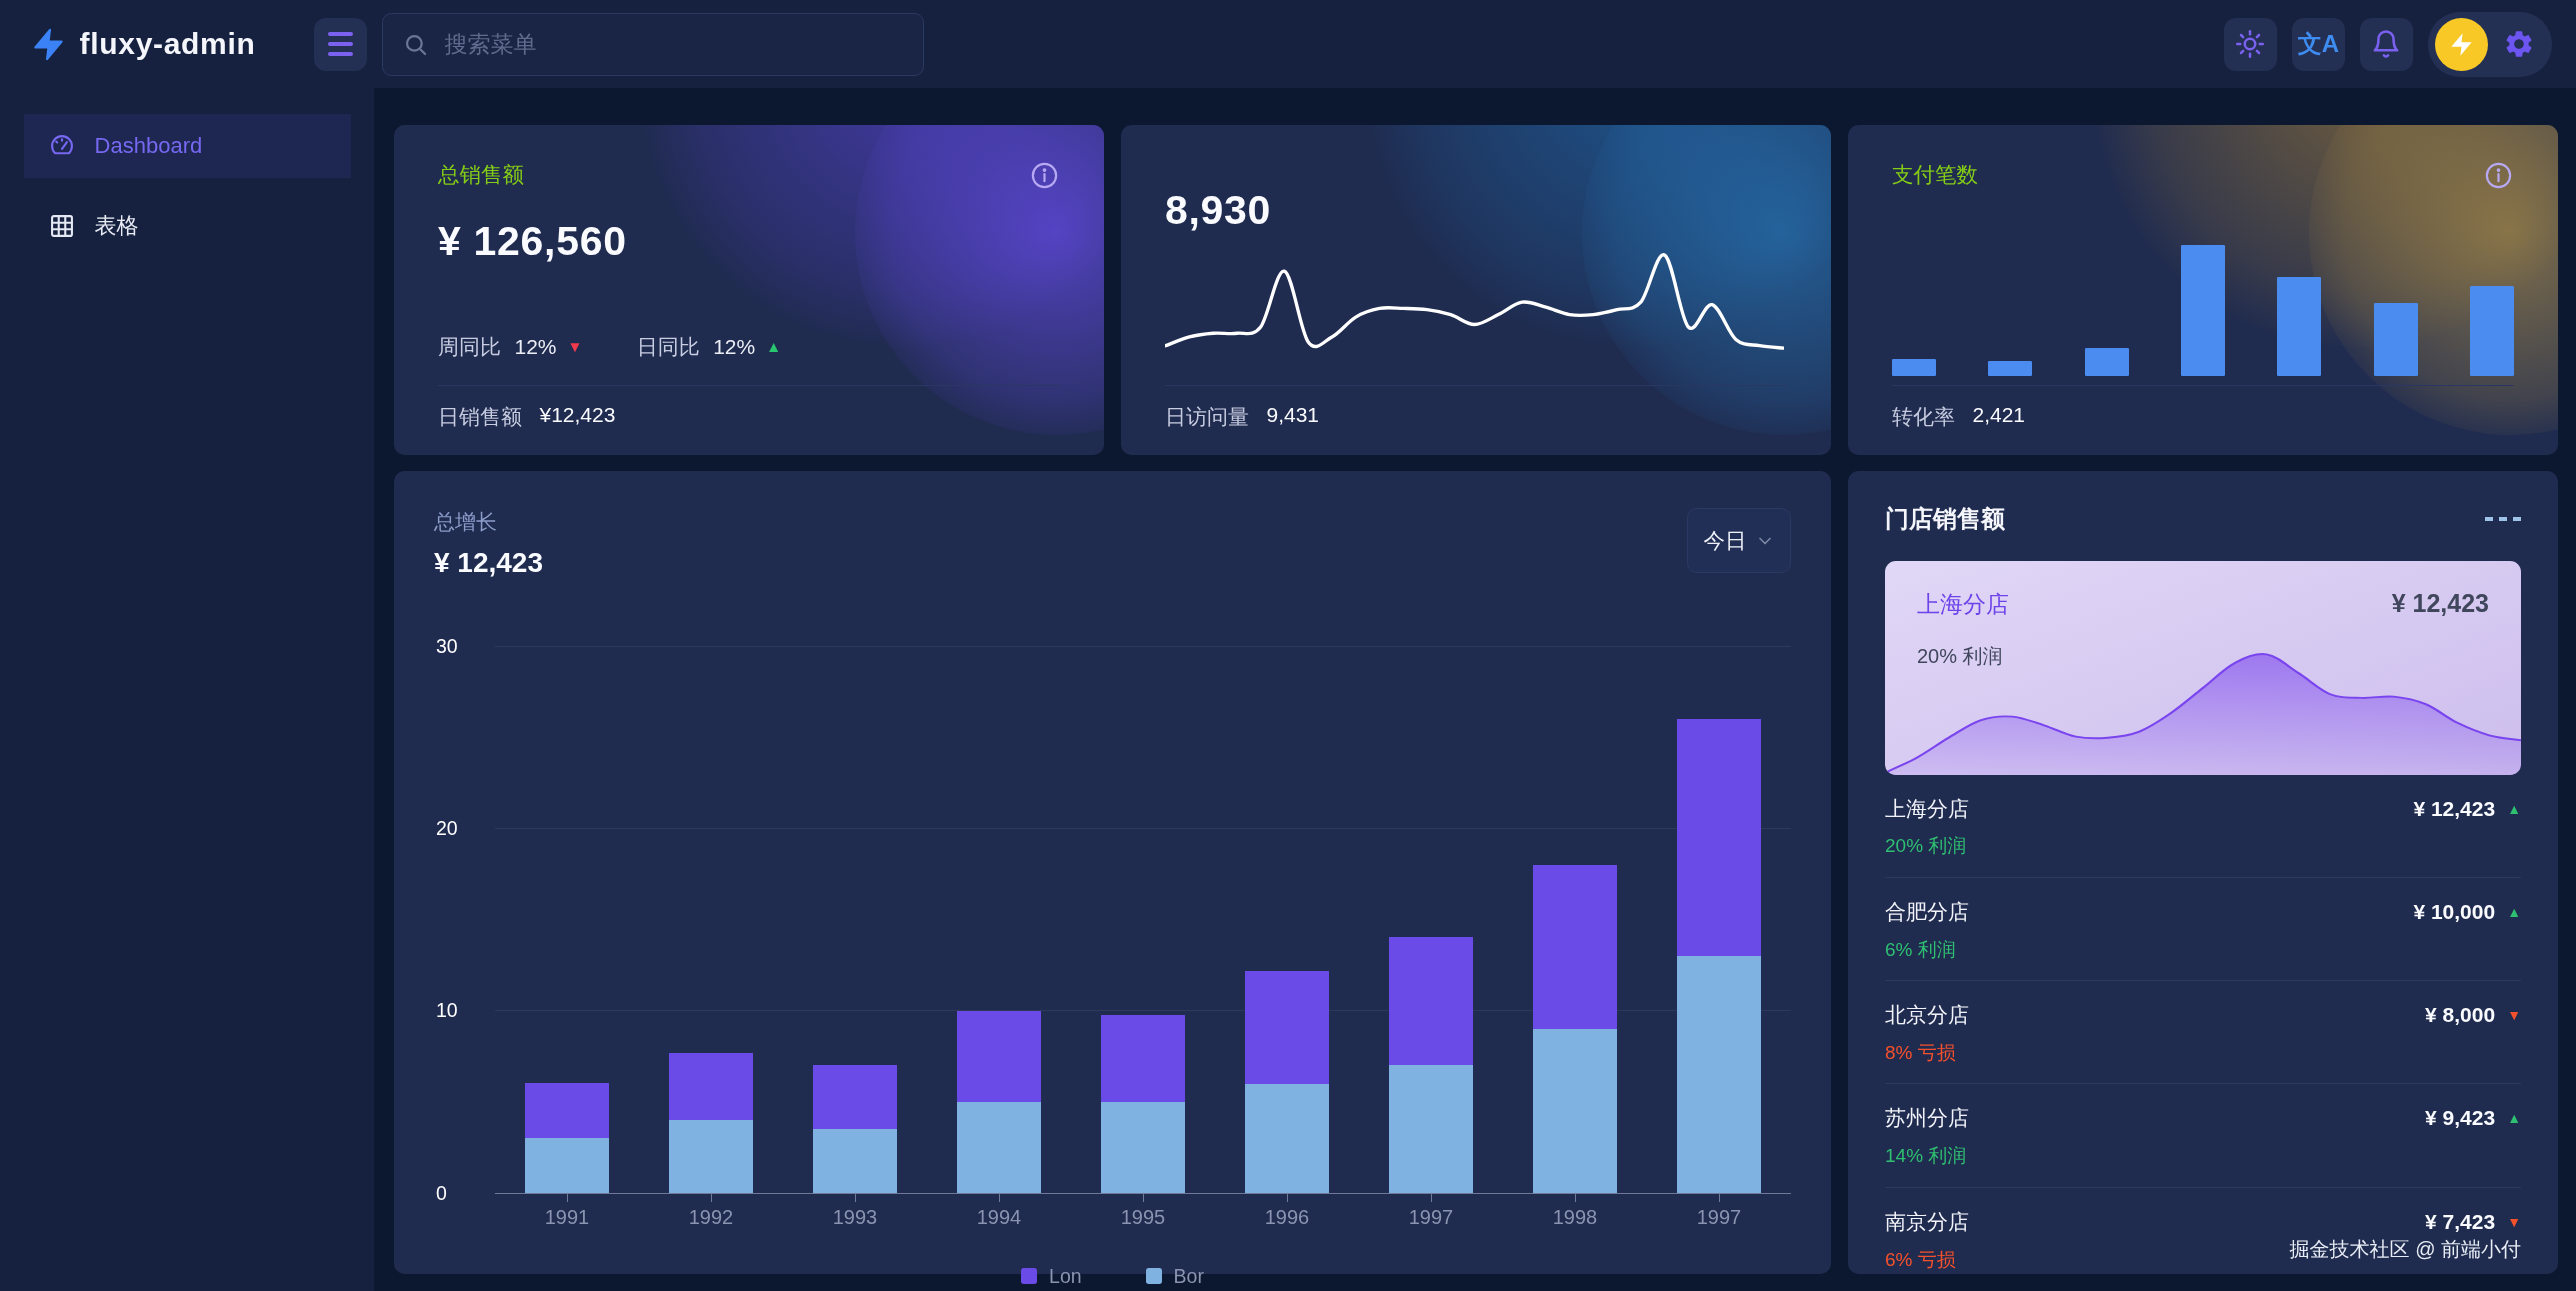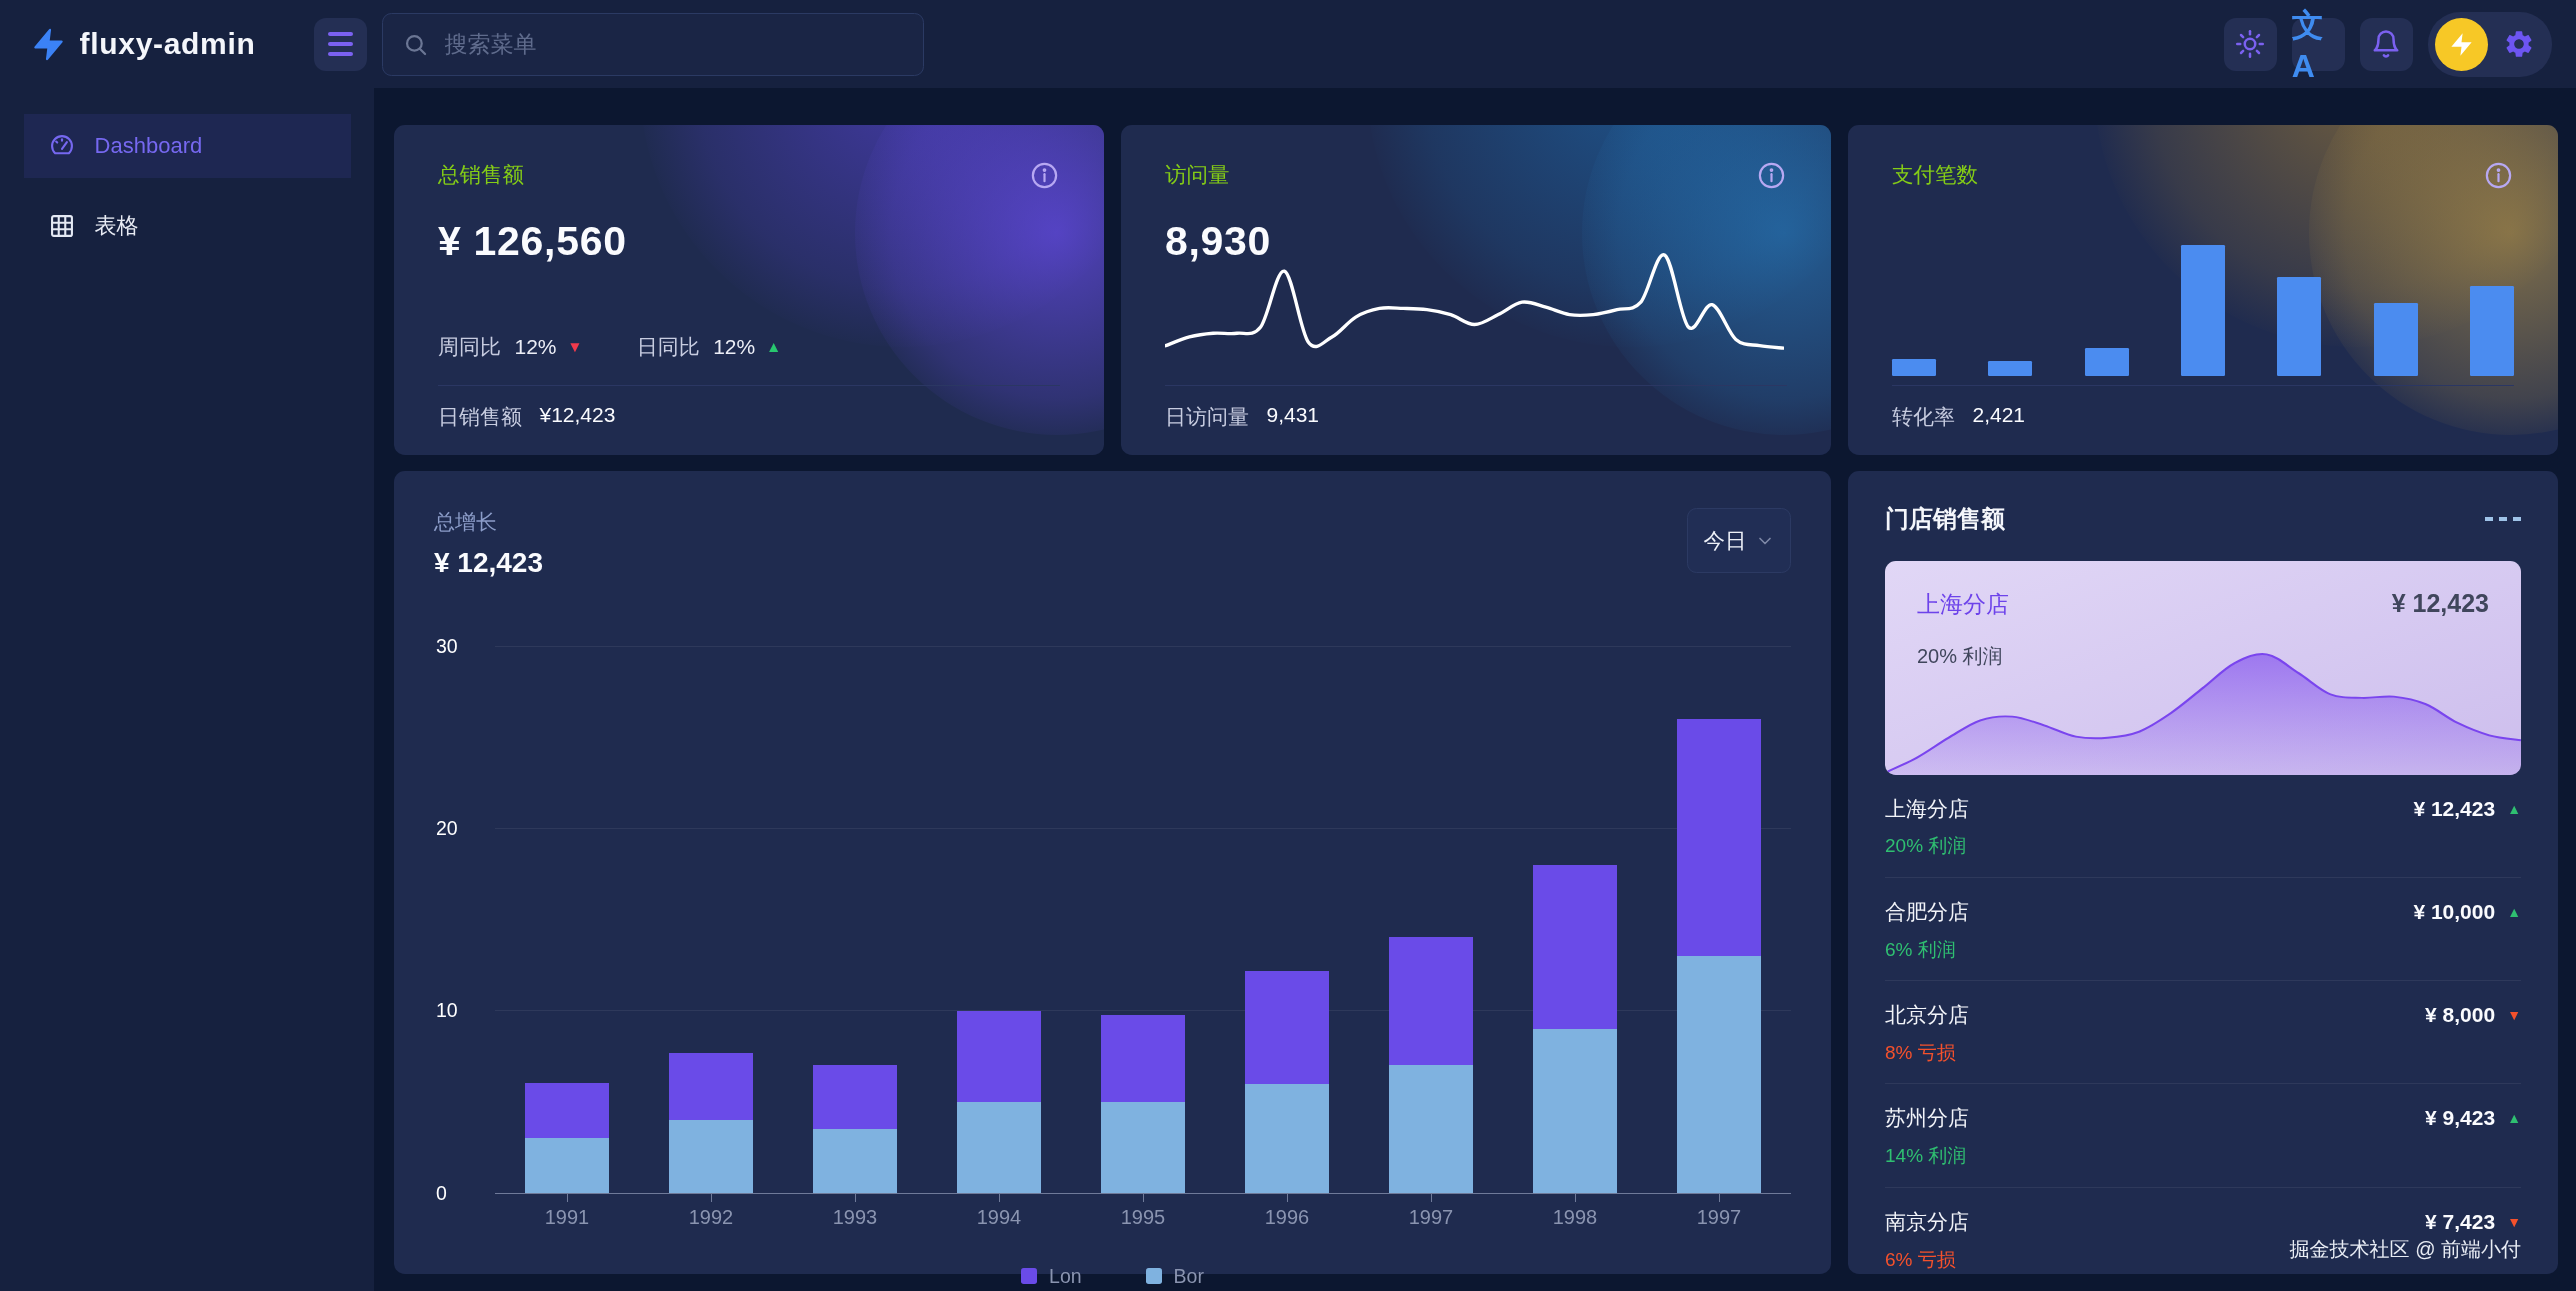--- a/index.html
+++ b/index.html
@@ -13,21 +13,21 @@
   .brand-name{font-size:30px;font-weight:700;color:#f4f6fb;letter-spacing:0.7px;}
   .icon-btn{width:53px;height:53px;border-radius:12px;background:#242f54;display:flex;align-items:center;justify-content:center;cursor:pointer;flex:none;}
   .hamburger{display:flex;flex-direction:column;gap:6px;align-items:center;}
   .hamburger span{display:block;width:25.6px;height:4px;border-radius:2px;background:#7b61f0;}
   .search-box{margin-left:15px;width:542px;height:63px;border:1.3px solid #2b3a63;background:#1a2545;
               border-radius:9.4px;display:flex;align-items:center;padding:0 19px;box-sizing:border-box;gap:13.5px;}
   .search-box input{flex:1;background:transparent;border:none;outline:none;font-size:23px;color:#dfe4f2;
                     font-family:"Liberation Sans","DejaVu Sans",sans-serif;}
   .search-box input::placeholder{color:#5f6b8c;}
   .header-right{margin-left:auto;display:flex;align-items:center;gap:15px;padding-right:24px;}
-  .translate-glyph{font-size:32px;font-weight:700;color:#3f8cf0;}
+  .translate-glyph{font-size:24px;font-weight:700;color:#3f8cf0;}
   .user-pill{height:65px;border-radius:32px;background:#242f54;display:flex;align-items:center;gap:15px;
              padding:0 17.5px 0 6.7px;cursor:pointer;}
   .avatar{width:53px;height:53px;border-radius:50%;background:#f7c826;display:flex;align-items:center;justify-content:center;}
 
   
   .sidebar{position:absolute;left:23.6px;top:114px;width:327px;z-index:4;}
   .nav-item{height:64px;border-radius:0;display:flex;align-items:center;gap:19px;padding:0 24px;
             font-size:22px;color:#e8ebf4;cursor:pointer;margin-bottom:16px;}
   .nav-item.active{background:#1e2752;color:#7668f0;}
 
@@ -212,28 +212,20 @@
       <div class="card-footer">
         <span>日销售额</span>
         <span class="fv">¥12,423</span>
       </div>
     </div>
 
     <div class="card">
       <div class="decor" style="width:525px;height:525px;right:-61px;top:-303px;background:radial-gradient(circle,rgba(30,105,170,.6) 0%,rgba(30,105,170,.2) 55%,transparent 72%);"></div>
       <div class="decor" style="width:404px;height:404px;right:-155px;top:-94px;background:radial-gradient(circle,rgba(40,135,205,.55) 0%,rgba(40,135,205,.2) 58%,transparent 76%);"></div>
       <div class="content">
-        <div class="card-title-row">
-          <span class="card-title">访问量</span>
-          <svg width="31" height="31" viewBox="0 0 24 24" fill="none" stroke="#b7a8f2" stroke-width="1.7" stroke-linecap="round">
-            <circle cx="12" cy="12" r="9"></circle>
-              <line x1="12" y1="11" x2="12" y2="16.4"></line>
-            <circle cx="12" cy="7.8" r="0.6" fill="#b7a8f2"></circle>
-          </svg>
-        </div>
         <div class="card-value">8,930</div>
       </div>
       <svg class="sparkline" width="619" height="141" viewBox="0 0 920 210">
         <path d="M0,172.25C5.9,170.1,23.6,162.4,35.4,159.3C47.2,156.2,59.0,154.7,70.8,153.8C82.6,152.8,94.4,155.3,106.2,153.8C117.9,152.2,129.7,159.9,141.5,144.5C153.3,129.1,165.1,57.6,176.9,61.3C188.7,65.0,200.5,150.4,212.3,166.7C224.1,183.0,235.9,165.5,247.7,159.3C259.5,153.1,271.3,136.8,283.1,129.7C294.9,122.6,306.7,118.9,318.5,116.8C330.3,114.6,342.1,116.4,353.8,116.8C365.6,117.1,377.4,117.1,389.2,118.6C401.0,120.1,412.8,122.3,424.6,126.0C436.4,129.7,448.2,140.8,460.0,140.8C471.8,140.8,483.6,131.6,495.4,126.0C507.2,120.5,519.0,109.3,530.8,107.5C542.6,105.7,554.4,111.8,566.2,114.9C577.9,118.0,589.7,124.2,601.5,126.0C613.3,127.8,625.1,127.2,636.9,126.0C648.7,124.8,660.5,121.7,672.3,118.6C684.1,115.5,695.9,121.1,707.7,107.5C719.5,93.9,731.3,31.0,743.1,37.2C754.9,43.4,766.7,132.2,778.5,144.5C790.3,156.8,802.1,108.1,813.8,111.2C825.6,114.3,837.4,152.8,849.2,163.0C861.0,173.2,872.8,170.1,884.6,172.3C896.4,174.4,914.1,175.3,920.0,175.9" fill="none" stroke="#ffffff" stroke-width="5" stroke-linecap="round" stroke-linejoin="round"></path>
       </svg>
       <div class="divider"></div>
       <div class="card-footer">
         <span>日访问量</span>
         <span class="fv">9,431</span>
       </div>

